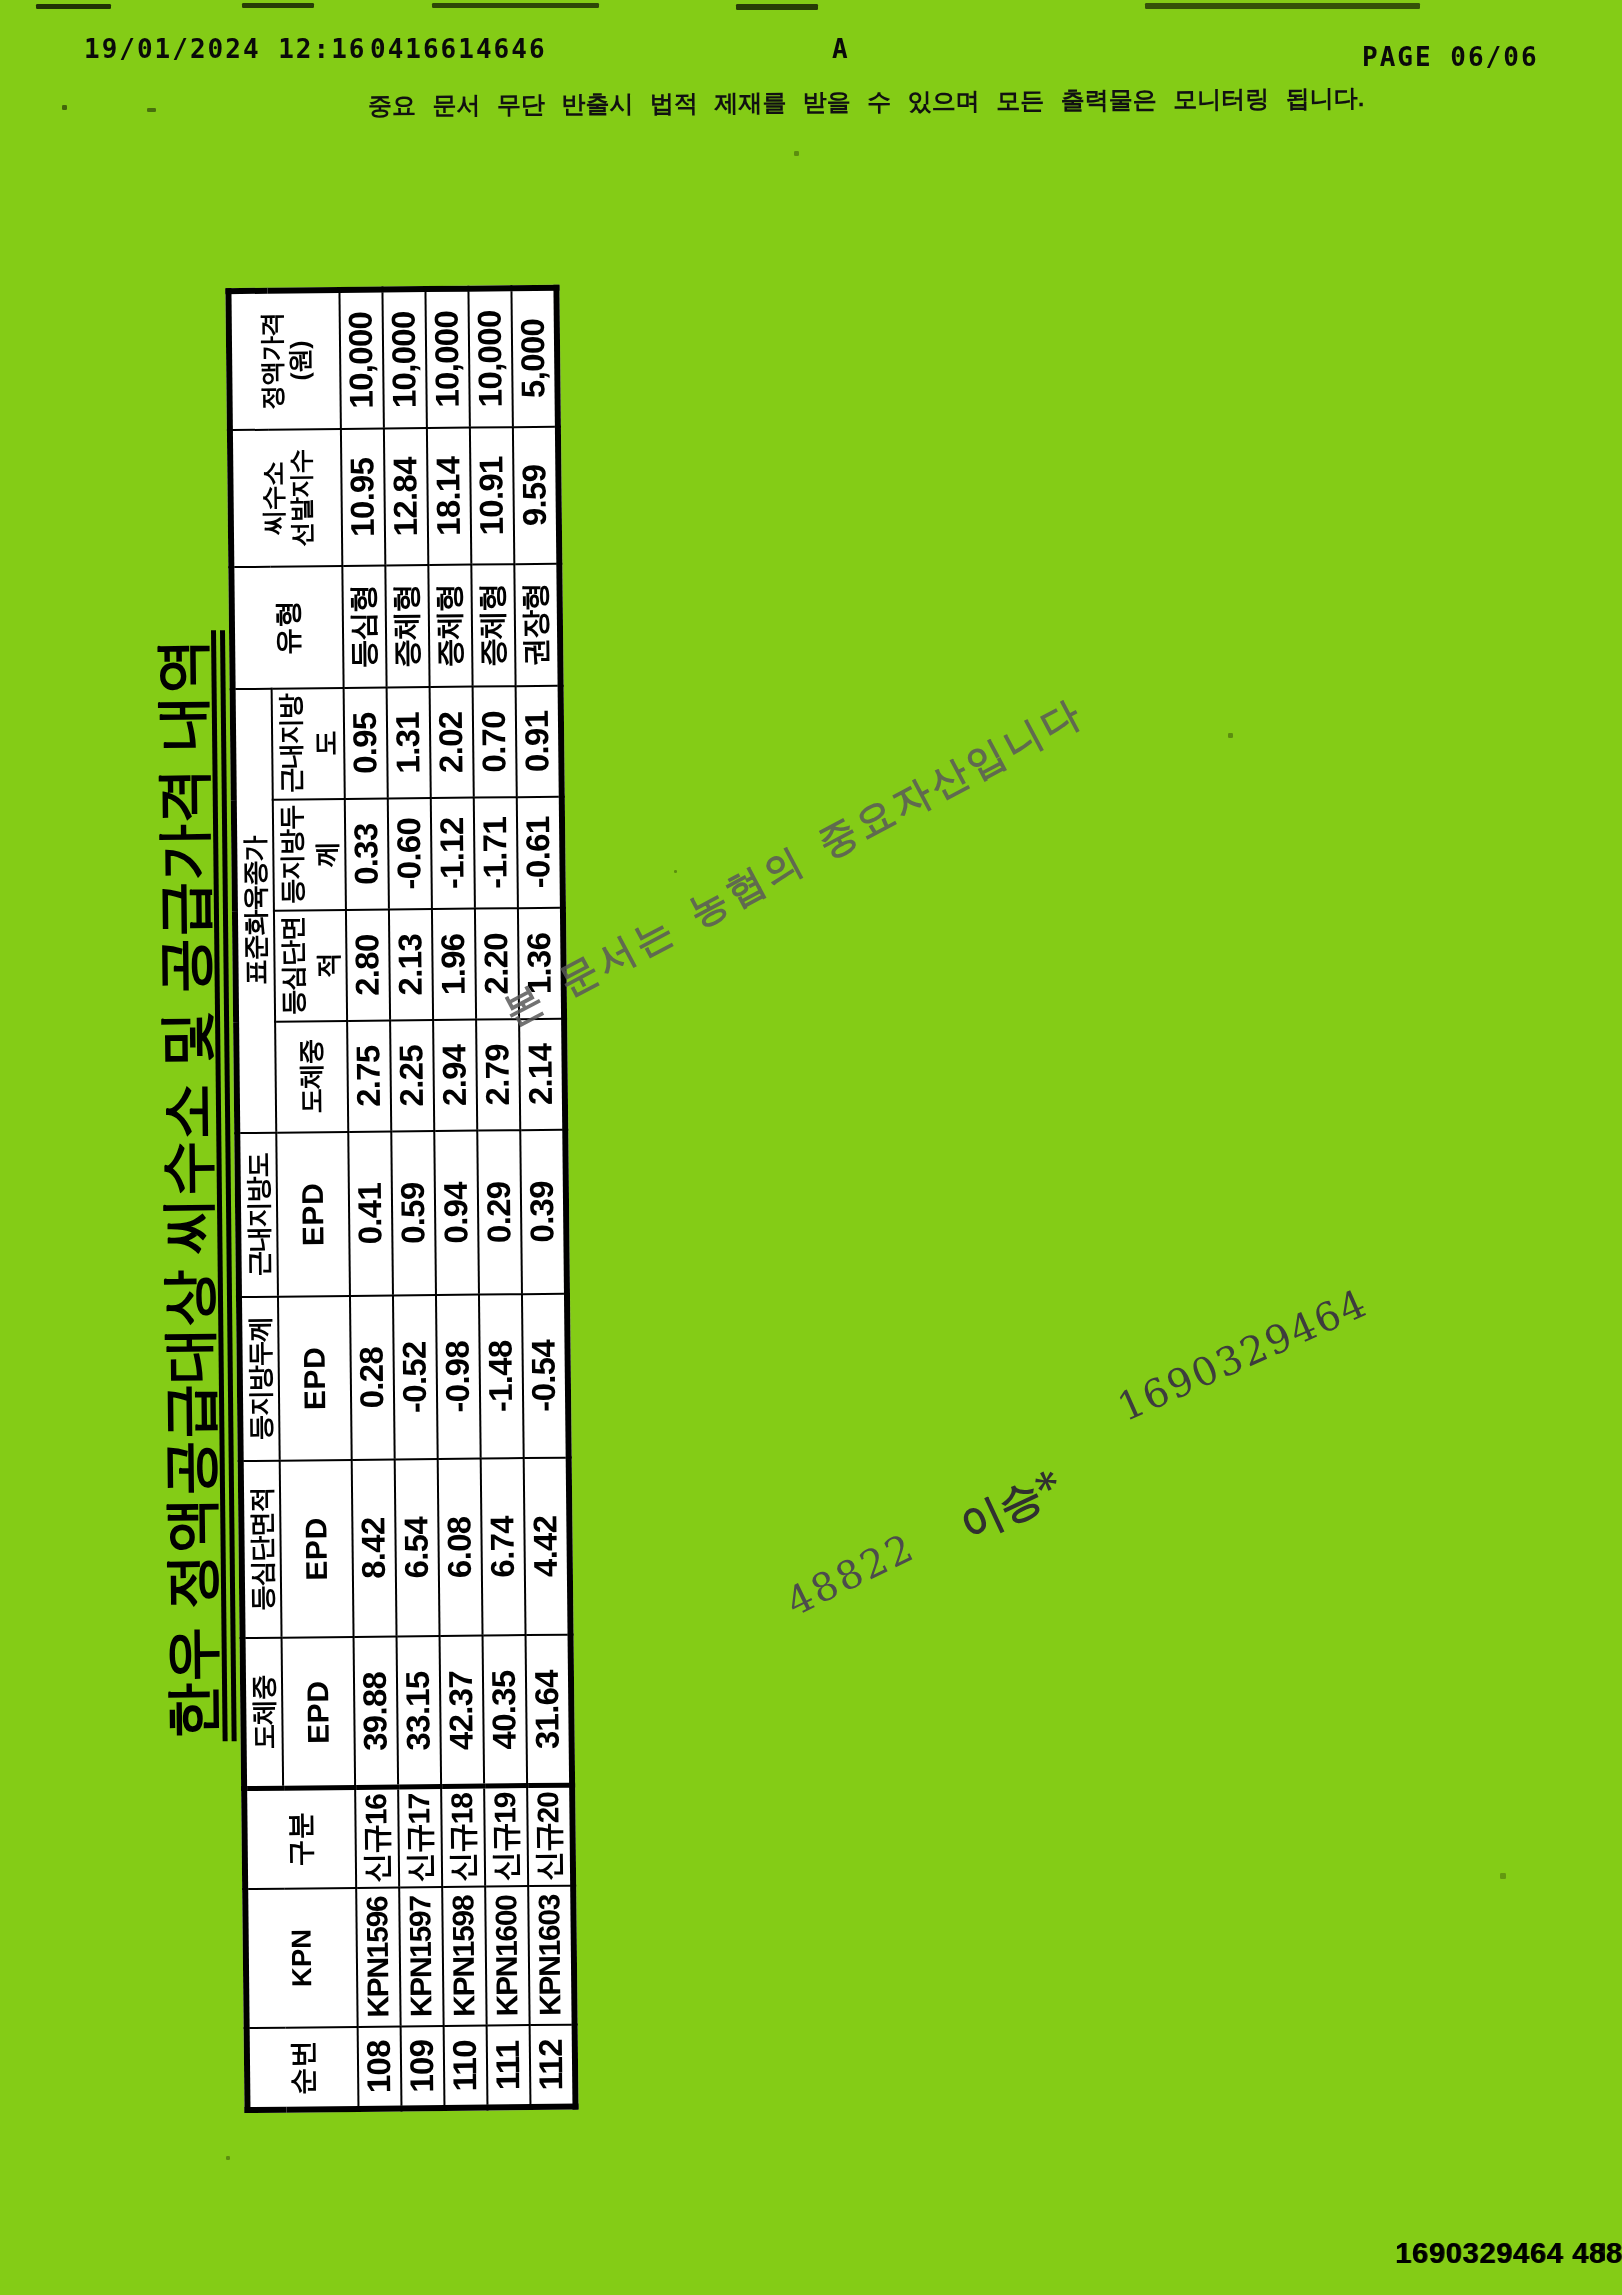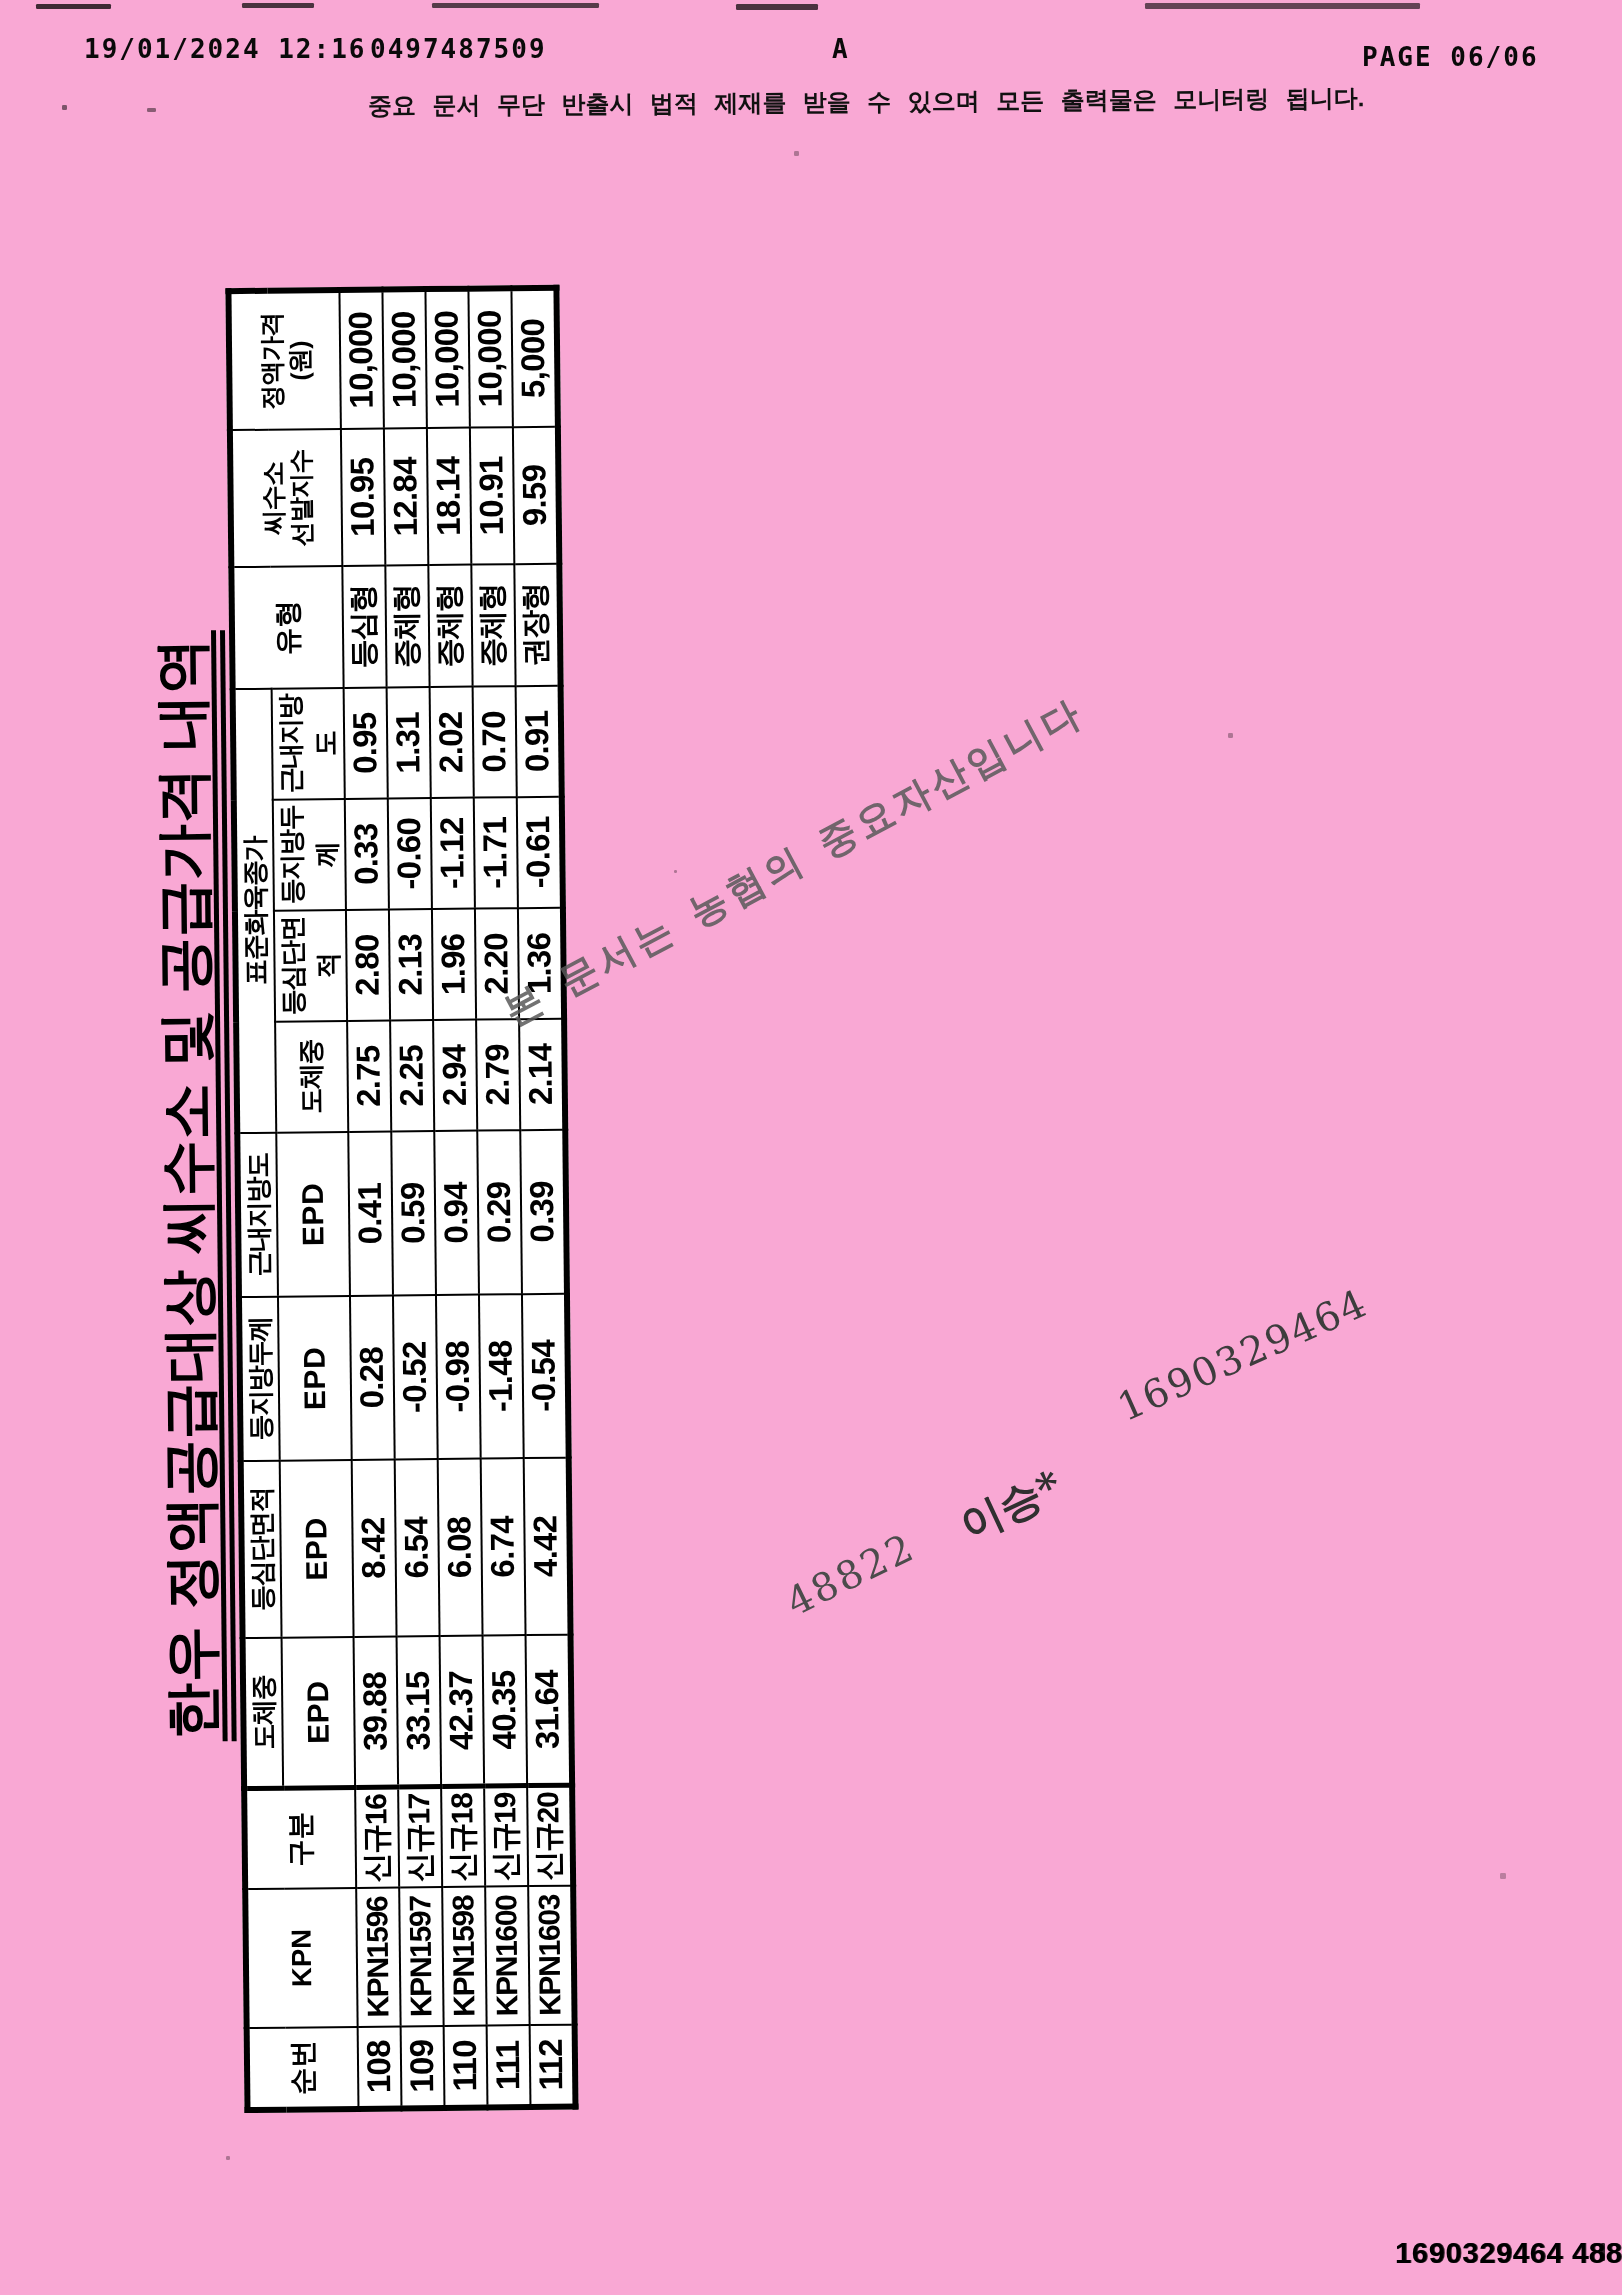--- a/index.html
+++ b/index.html
@@ -1,19 +1,19 @@
 <!DOCTYPE html>
 <html style="font-size:10.5px"><head>
 <meta charset="utf-8">
 <style>
   html,body{margin:0;padding:0;background:#d8d8d8;}
   .page{
     position:relative;
     width:1623px;height:2295px;
-    background:#f9a8d4;
+    background:#84cc16;
     overflow:hidden;
     font-family:"Liberation Sans","DejaVu Sans",sans-serif;
     color:#000;
   }
   
   .fax-header{
     position:absolute;top:34px;left:0;width:1623px;height:39px;
     font-family:"DejaVu Sans Mono","Liberation Mono",monospace;
     font-size:26px;font-weight:600;letter-spacing:2px;color:#0a0a0a;
   }
@@ -95,21 +95,21 @@
   
   .speck{position:absolute;background:#000;border-radius:1.3px;}
 </style>
 </head>
 <body>
 
 <div class="page">
 
   <div class="fax-header">
     <span class="fh-left">19/01/2024  12:16</span>
-    <span class="fh-fax">0497487509</span>
+    <span class="fh-fax">0416614646</span>
     <span class="fh-mode">A</span>
     <span class="fh-page">PAGE  06/06</span>
   </div>
 
   <div class="notice-line">중요 문서 무단 반출시 법적 제재를 받을 수 있으며 모든 출력물은 모니터링 됩니다.</div>
 
   <div class="rot-wrap">
     <div class="doc-title">한우 정액공급대상 씨수소 및 공급가격 내역</div>
 
     <table class="main">

